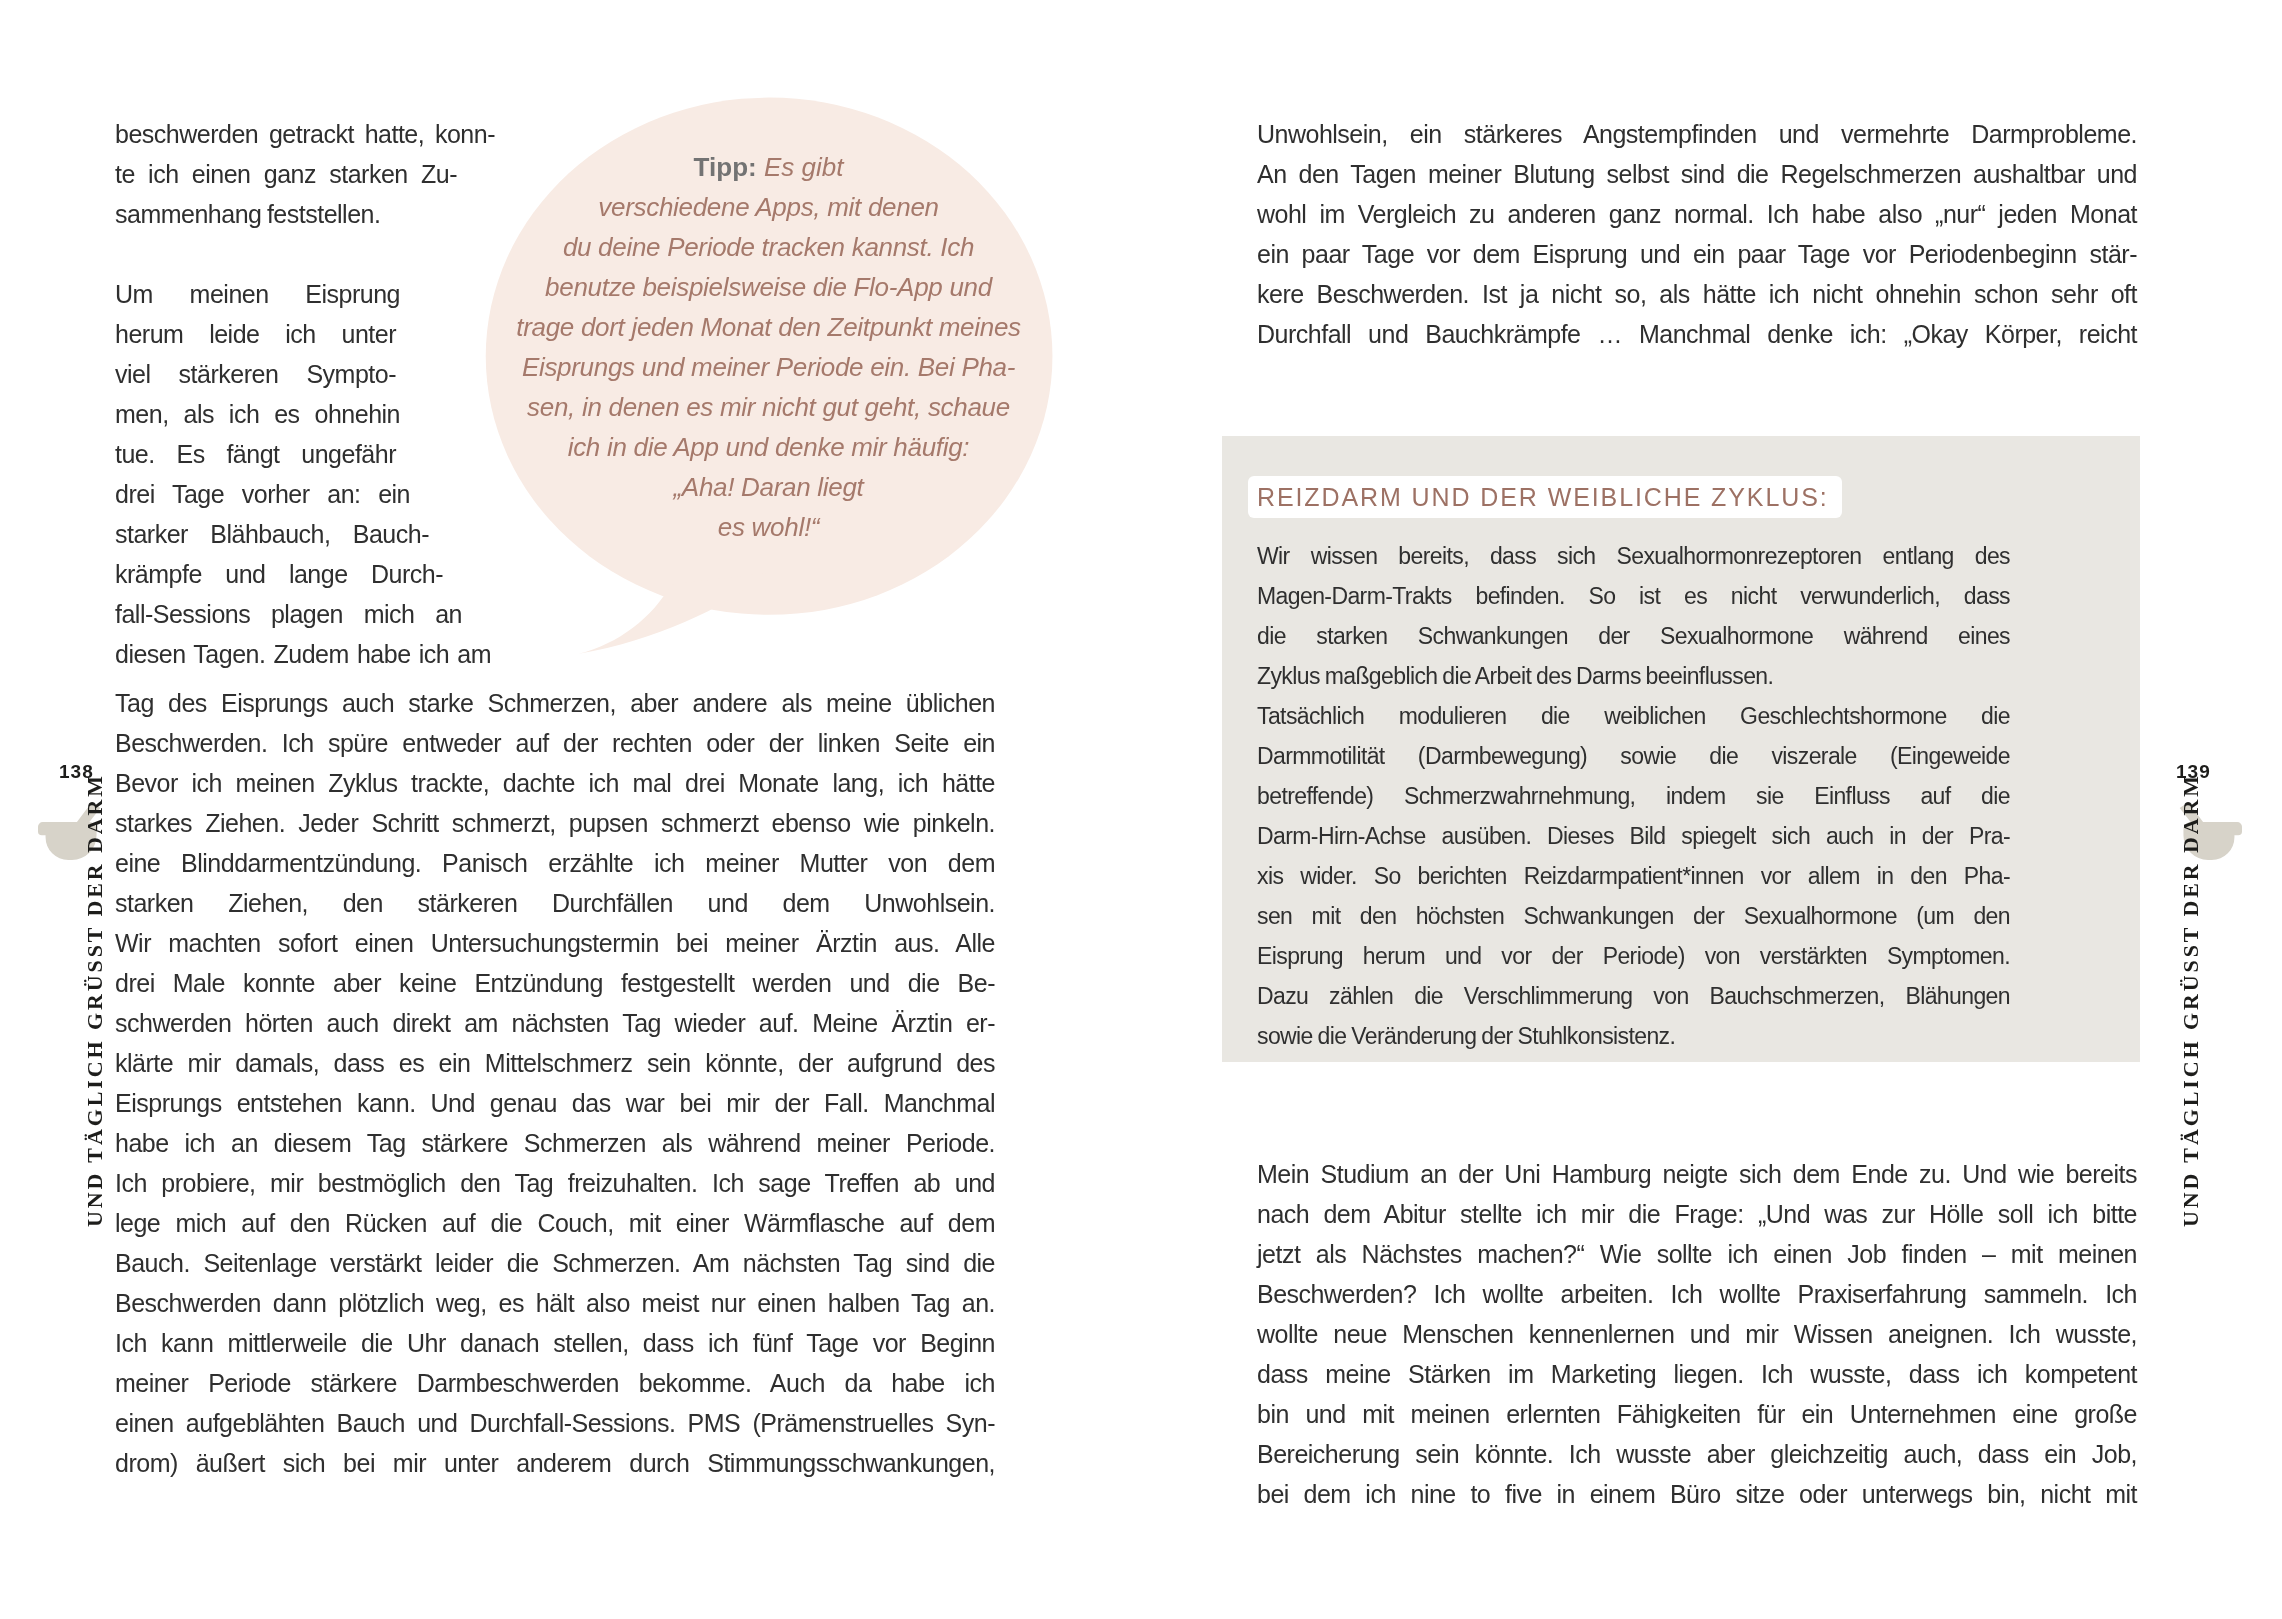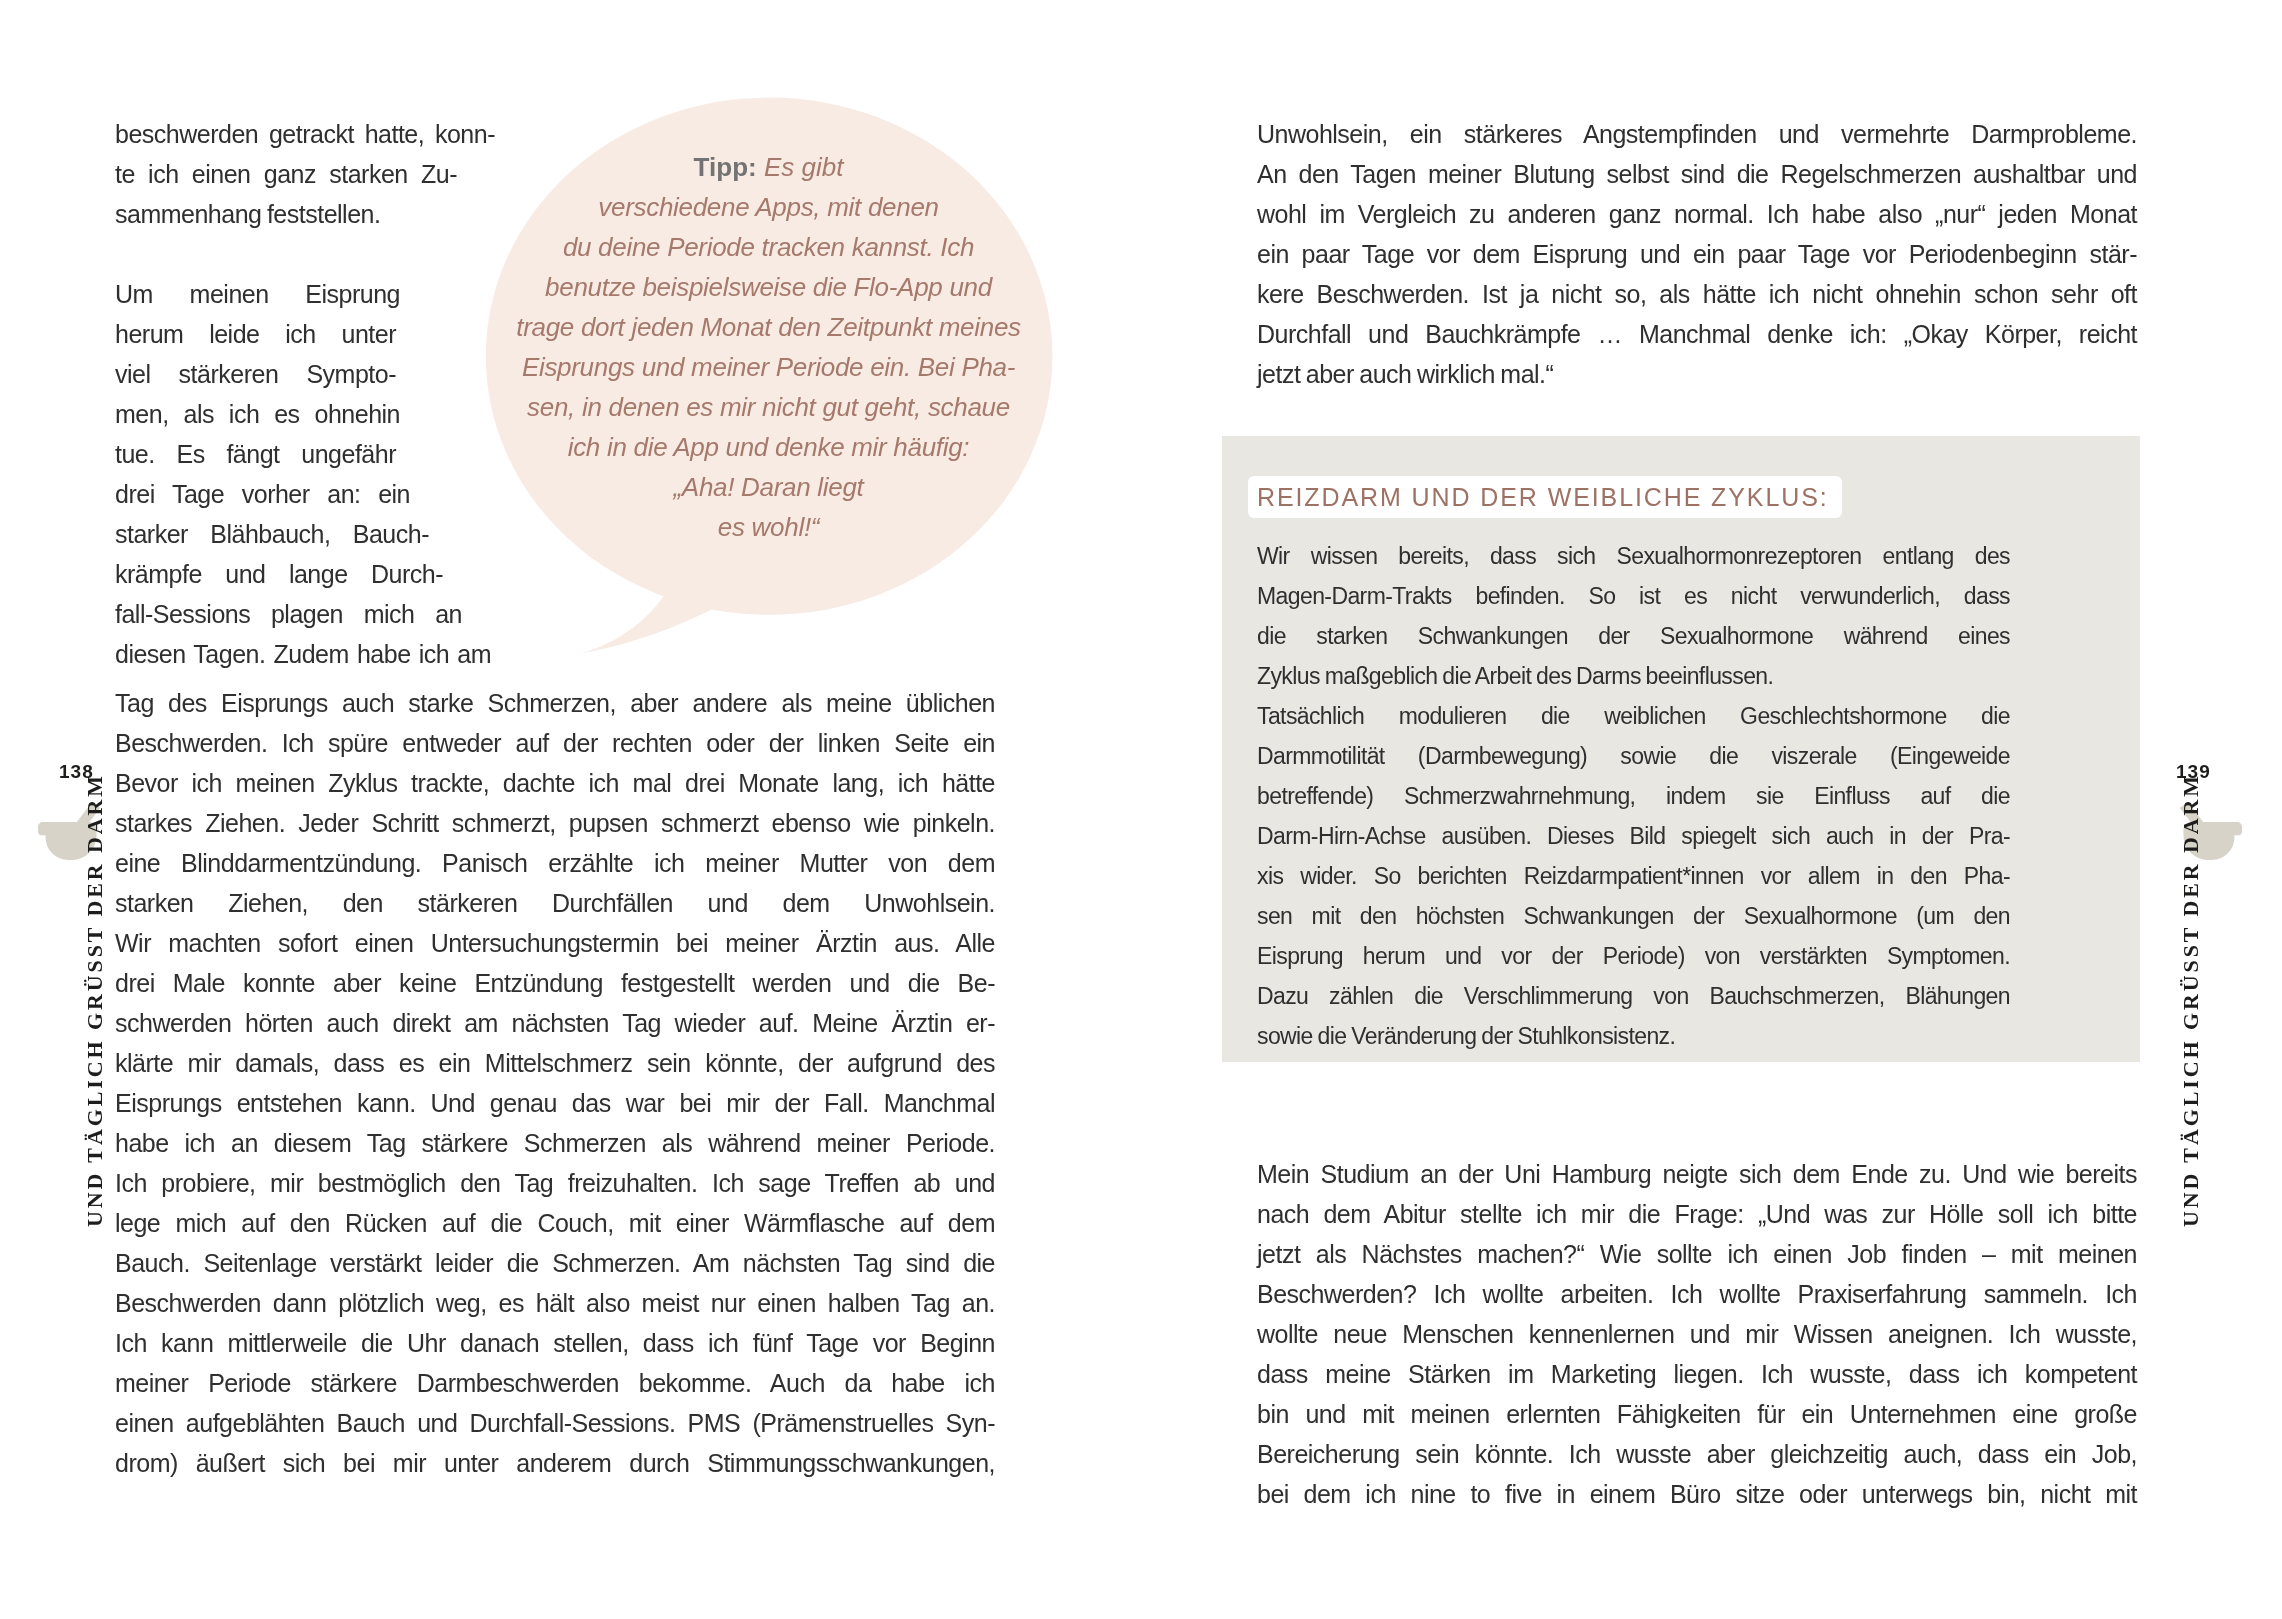--- a/index.html
+++ b/index.html
@@ -136,21 +136,20 @@
       <div class="line">drom) äußert sich bei mir unter anderem durch Stimmungsschwankungen,</div>
     </div>
 
   <div id="right-para1" class="rp1">
       <div class="line">Unwohlsein, ein stärkeres Angstempfinden und vermehrte Darmprobleme.</div>
       <div class="line">An den Tagen meiner Blutung selbst sind die Regelschmerzen aushaltbar und</div>
       <div class="line">wohl im Vergleich zu anderen ganz normal. Ich habe also „nur“ jeden Monat</div>
       <div class="line">ein paar Tage vor dem Eisprung und ein paar Tage vor Periodenbeginn stär-</div>
       <div class="line">kere Beschwerden. Ist ja nicht so, als hätte ich nicht ohnehin schon sehr oft</div>
       <div class="line">Durchfall und Bauchkrämpfe … Manchmal denke ich: „Okay Körper, reicht</div>
-      <div class="line">jetzt aber auch wirklich mal.“</div>
     </div>
 
   <div id="info-box">
     <div>
       <span id="info-box-heading">REIZDARM UND DER WEIBLICHE ZYKLUS:</span>
     </div>
     <div class="box-p1">
         <div class="line">Wir wissen bereits, dass sich Sexualhormonrezeptoren entlang des</div>
         <div class="line">Magen-Darm-Trakts befinden. So ist es nicht verwunderlich, dass</div>
         <div class="line">die starken Schwankungen der Sexualhormone während eines</div>

